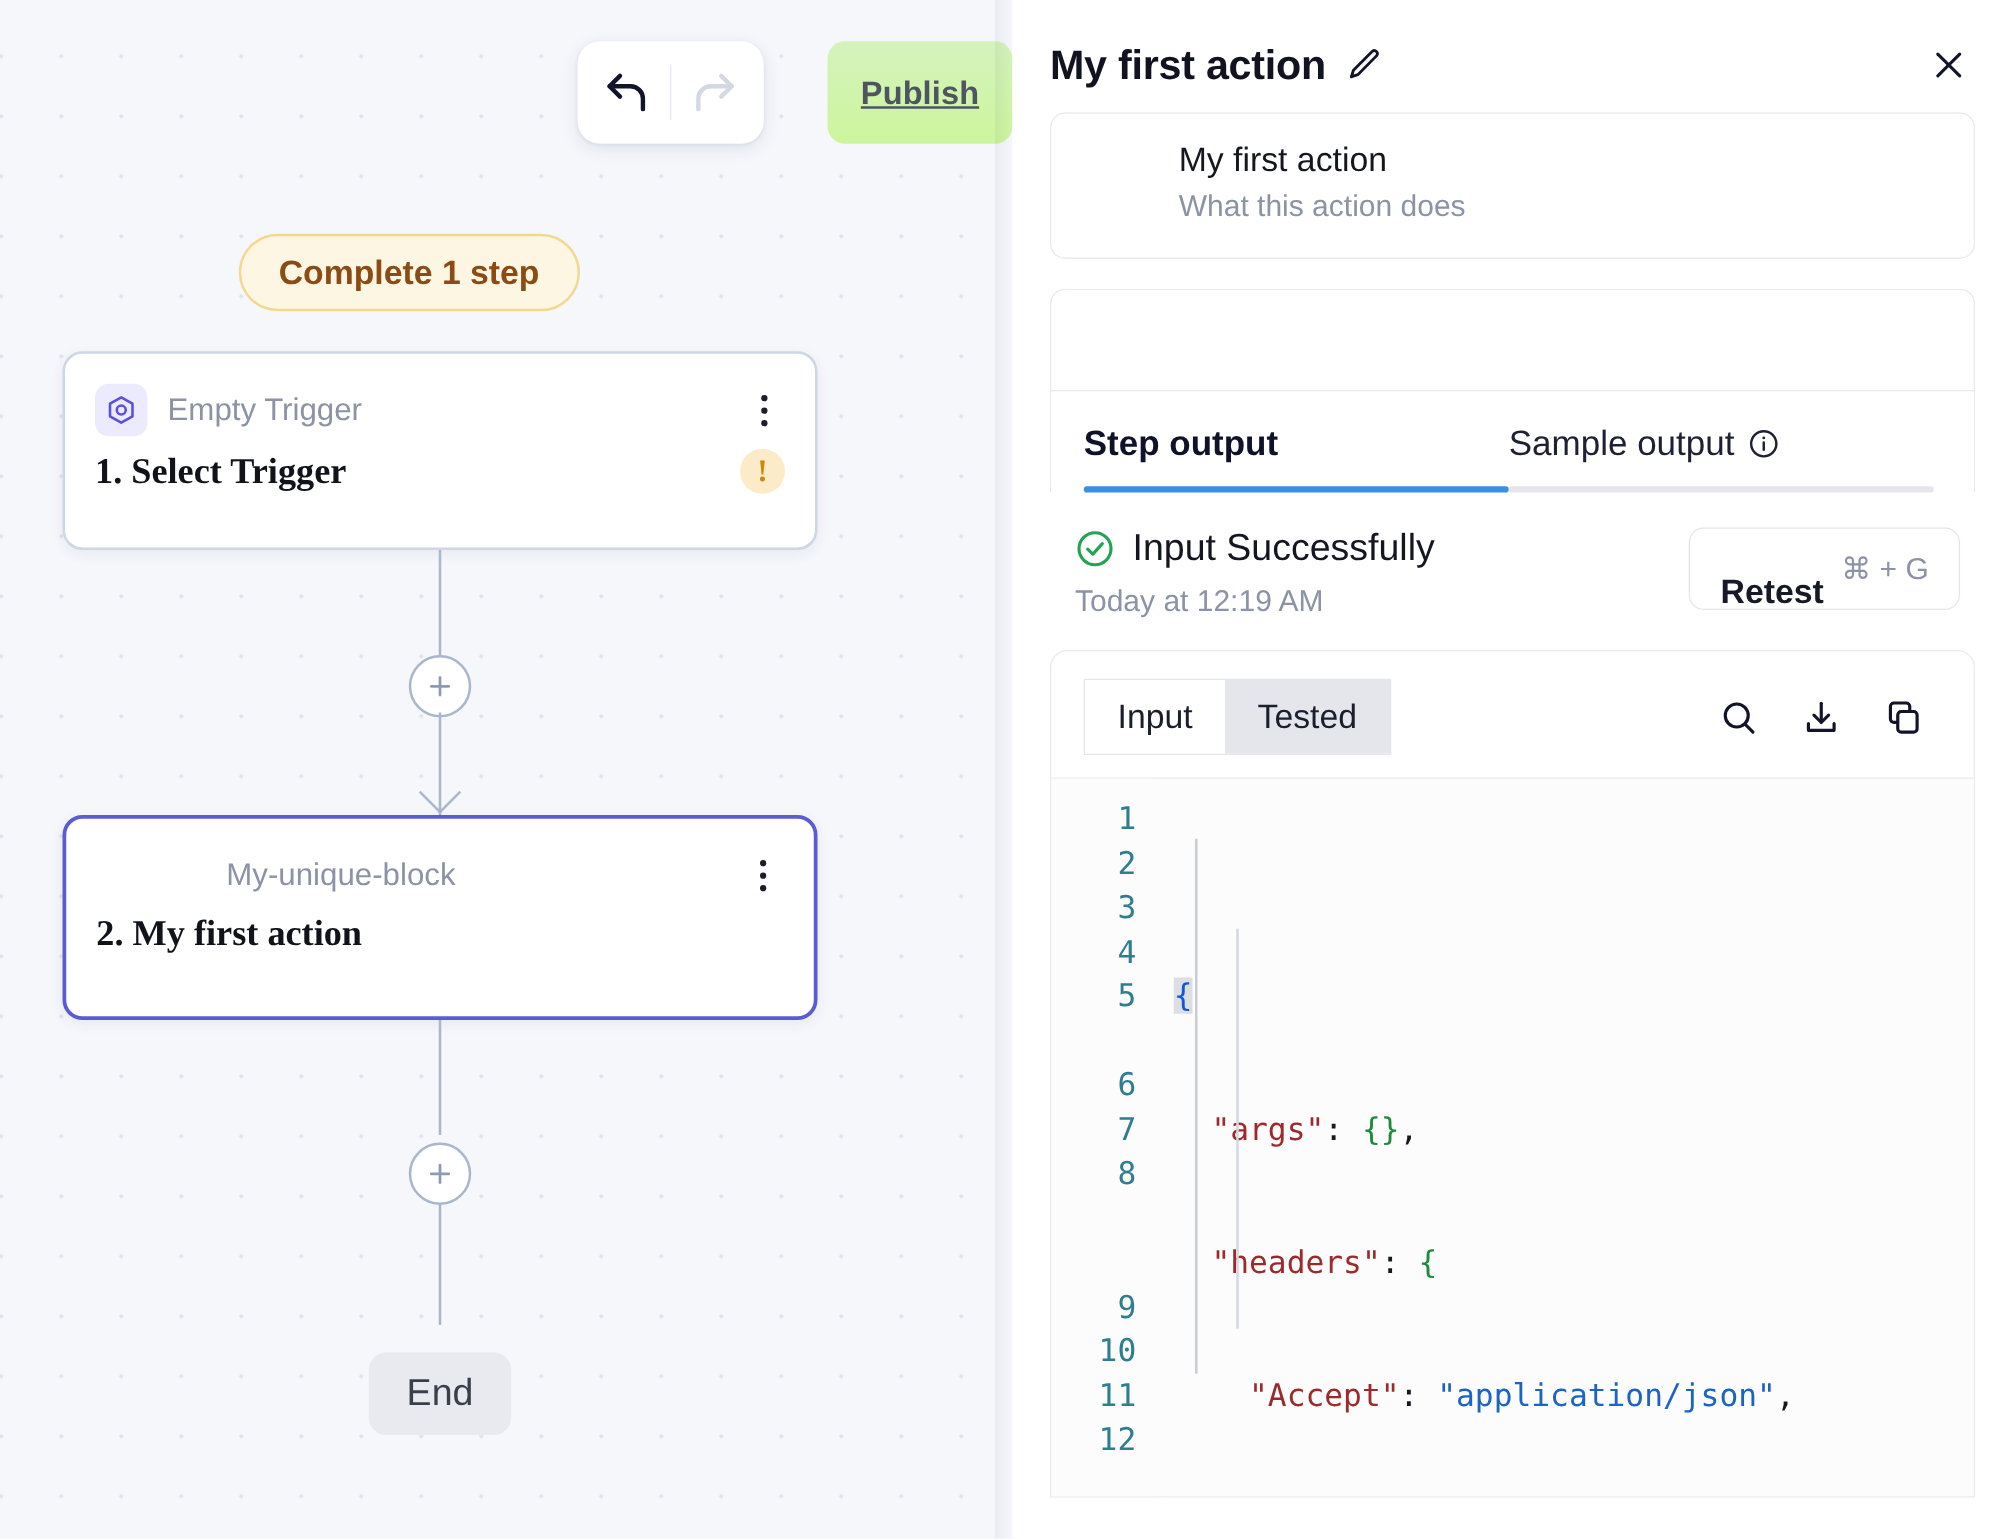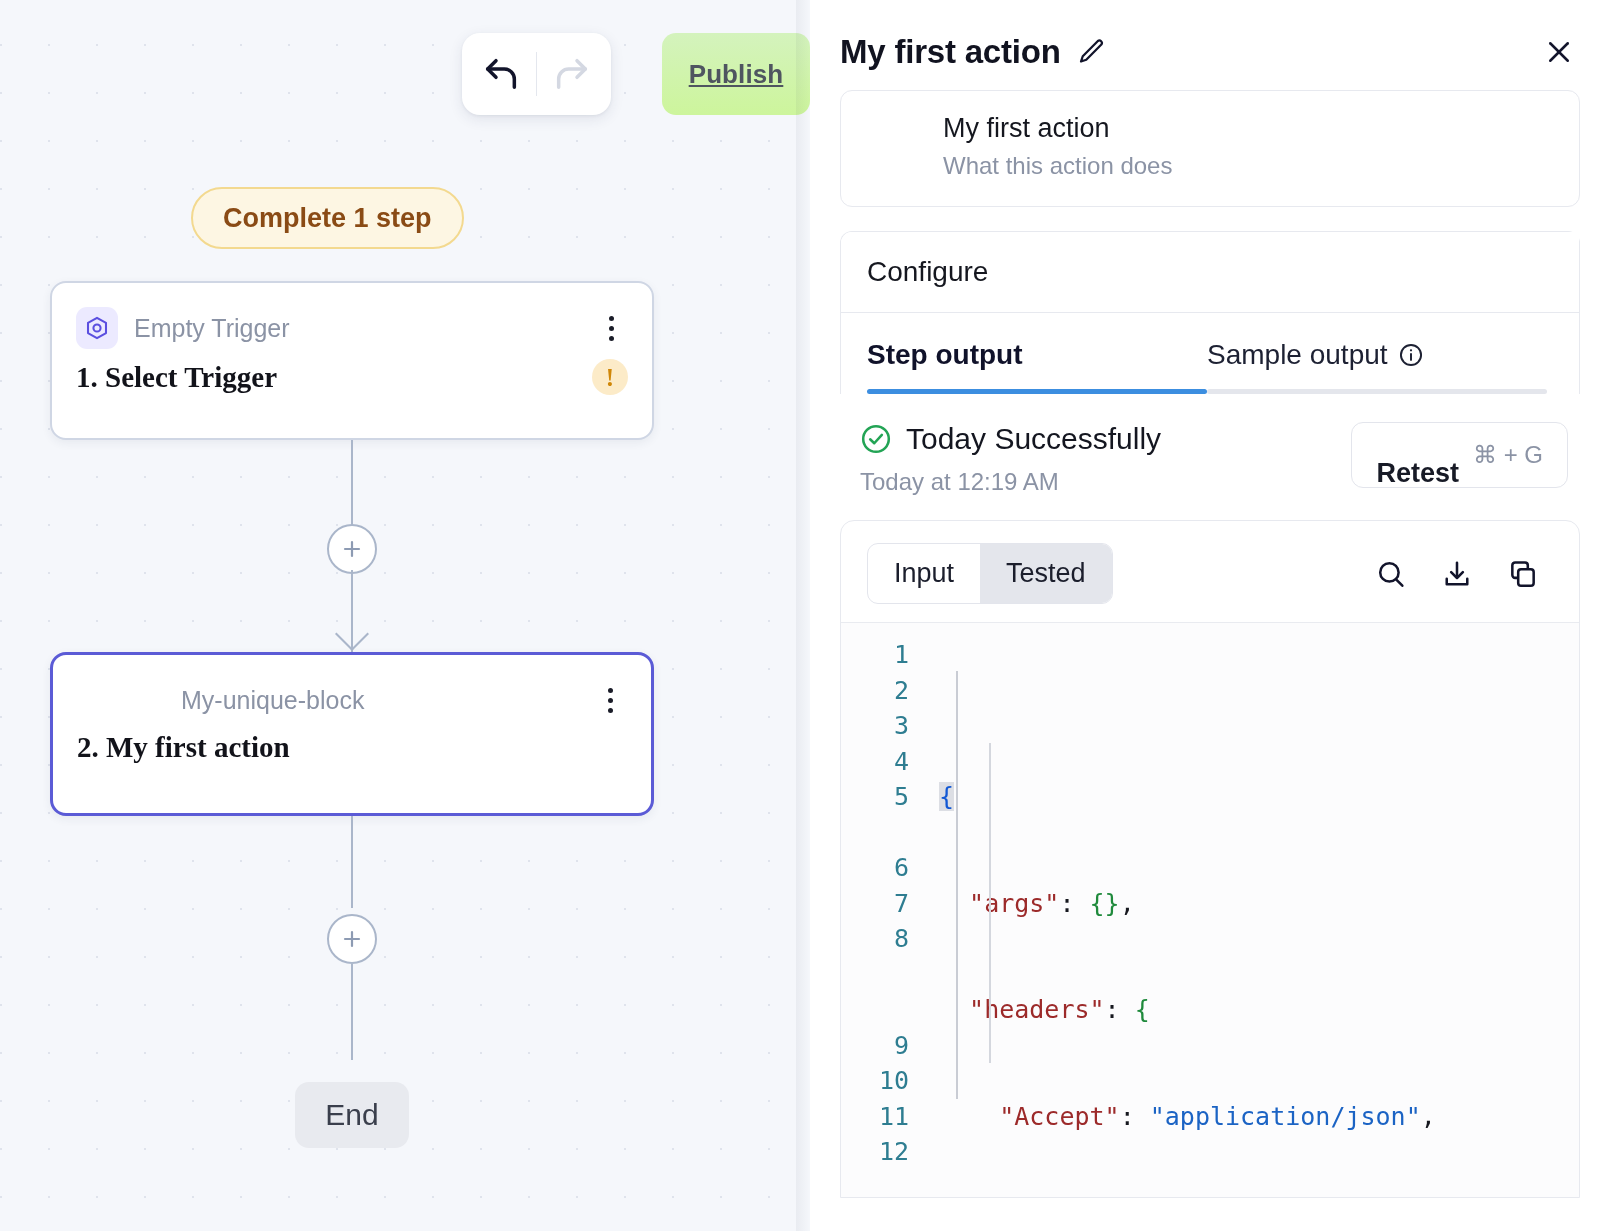--- a/index.html
+++ b/index.html
@@ -199,21 +199,21 @@
   .retest-label { font-size: 27px; color: #171a26; font-weight: 700; margin-top: 36px; }
   .retest-keys { font-size: 24px; color: #8b93a5; }
 
   .code-card {
     margin-top: 24px; border: 1px solid #e7e9ef;
     border-top-left-radius: 14px; border-top-right-radius: 14px;
     height: 678px; overflow: hidden; display: flex; flex-direction: column;
   }
   .code-toolbar { display: flex; align-items: center; padding: 22px 26px 18px 26px; }
   .io-toggle {
-    display: flex; border: 1px solid #e3e5ec; border-radius: 11px; overflow: hidden; background: #fff; justify-content: flex-end;
+    display: flex; border: 1px solid #e3e5ec; border-radius: 1px; overflow: hidden; background: #fff; justify-content: flex-end;
   }
   .io-btn {
     padding: 14px 26px; font-size: 27px; color: #1b1e2c; background: transparent;
     border: none; cursor: pointer; font-family: inherit;
   }
   .io-btn.active { background: #e4e6ec; font-weight: 500; }
   .code-tools { margin-left: auto; display: flex; align-items: center; gap: 34px; padding-right: 14px; }
   .tool-btn { background: none; border: none; cursor: pointer; display: flex; }
 
   .code-area {
@@ -339,21 +339,20 @@
       </button>
     </div>
 
     <div class="desc-card">
       <div class="desc-title">My first action</div>
       <div class="desc-sub">What this action does</div>
     </div>
 
     <div class="tabs-card">
       <div class="tabs-row">
-        <button class="tab active-outer">Configure</button>
       </div>
       <div class="subtabs">
         <button class="subtab active">
           <span>Step output</span>
         </button>
         <button class="subtab">
           <span>Sample output</span>
           <svg width="26" height="26" viewBox="0 0 24 24" fill="none" stroke="#1d2133" stroke-width="1.8">
             <circle cx="12" cy="12" r="9.3"></circle>
             <line x1="12" y1="11" x2="12" y2="16.5" stroke-linecap="round"></line>
@@ -367,21 +366,21 @@
       </div>
     </div>
 
     <div class="status-row">
       <div class="status-left">
         <div class="status-line">
           <svg width="32" height="32" viewBox="0 0 24 24" fill="none" stroke="#23a455" stroke-width="1.9" stroke-linecap="round" stroke-linejoin="round">
             <circle cx="12" cy="12" r="9.6"></circle>
               <polyline points="7.6 12.2 10.7 15.2 16.4 8.9"></polyline>
           </svg>
-          <span class="status-text">Today Successfully</span>
+          <span class="status-text">Input Successfully</span>
         </div>
         <div class="status-time">Today at 12:19 AM</div>
       </div>
       <button class="retest-btn">
         <span class="retest-label">Retest</span>
         <span class="retest-keys">⌘ + G</span>
       </button>
     </div>
 
     <div class="code-card">

